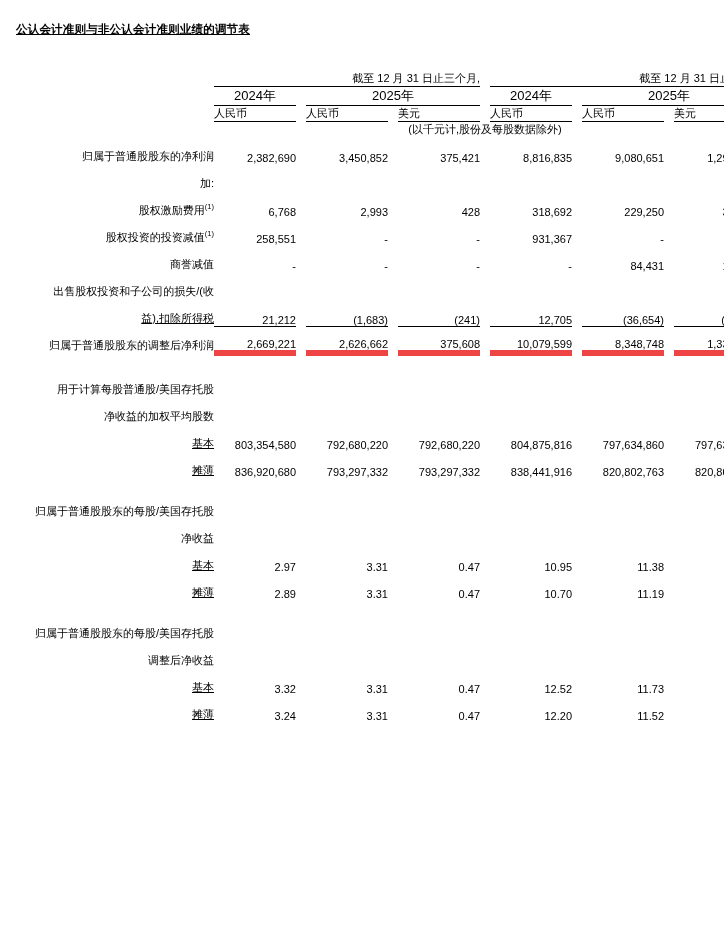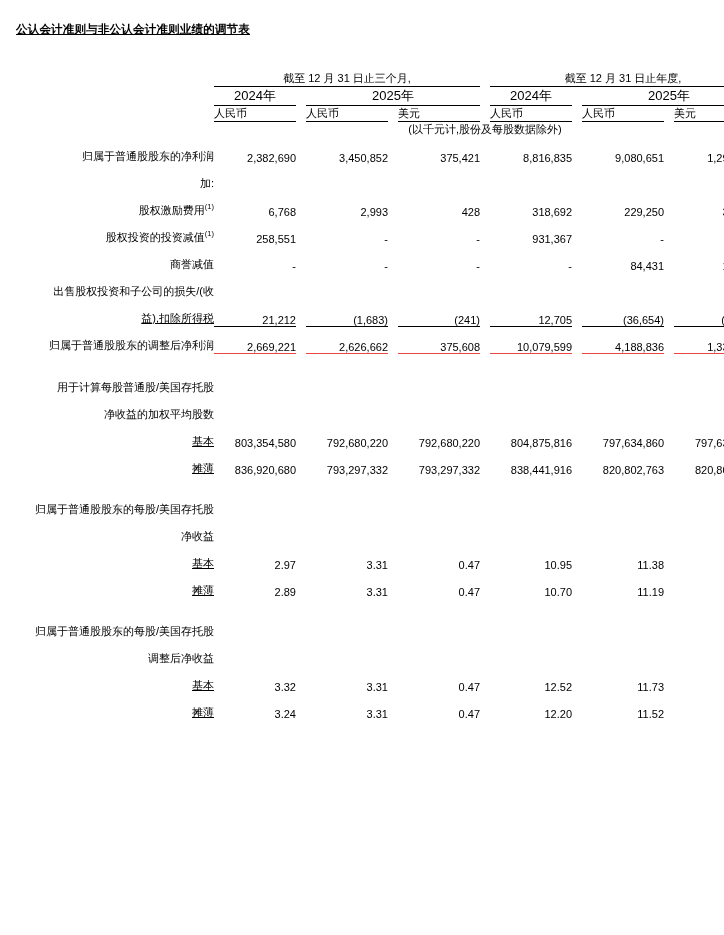--- a/index.html
+++ b/index.html
@@ -61,21 +61,21 @@
     padding: 6px 2px 6px 0;
     white-space: nowrap;
   }
   .grouphdr {
     font-weight: bold;
     font-size: 11px;
     text-align: center;
     padding-bottom: 4px;
     white-space: nowrap;
   }
-  .bline { border-bottom: 1px solid #000; }
+  .bline { border-bottom: 1px solid #000; text-align: right; }
   .subhdr {
     font-weight: bold;
     font-size: 13px;
     text-align: center;
     padding: 5px 0 4px 0;
     white-space: nowrap;
   }
   .curhdr {
     font-size: 11px;
     text-align: left;
@@ -86,21 +86,21 @@
     font-size: 11px;
     font-weight: bold;
     text-align: center;
     padding: 7px 0 8px 0;
     white-space: nowrap;
   }
   .row-h { height: 27px; }
   .spacer-row td { height: 14px; }
   .dblline {
     border-top: 1px solid #000;
-    border-bottom: 1px solid #ef4444;
+    border-bottom: 6px solid #ef4444;
   }
   .totalline td { padding-top: 7px; padding-bottom: 7px; }
   .footnote {
     font-size: 11px;
     padding-left: 30px;
     margin-top: 26px;
     white-space: nowrap;
   }
   sup { font-size: 7.5px; vertical-align: super; }
 </style>
@@ -274,21 +274,21 @@
     <tr class="row-h totalline">
       <td class="lbl">归属于普通股股东的调整后净利润</td>
       <td class="num dblline">2,669,221</td>
           <td></td>
       <td class="num dblline">2,626,662</td>
           <td></td>
       <td class="num dblline">375,608</td>
           <td></td>
       <td class="num dblline">10,079,599</td>
           <td></td>
-      <td class="num dblline">4,188,836</td>
+      <td class="num dblline">8,348,748</td>
           <td></td>
       <td class="num dblline">1,338,132</td>
     </tr>
 
     <tr class="spacer-row">
           <td colspan="12"></td>
         </tr>
 
     <tr class="row-h">
       <td class="lbl">用于计算每股普通股/美国存托股</td>

